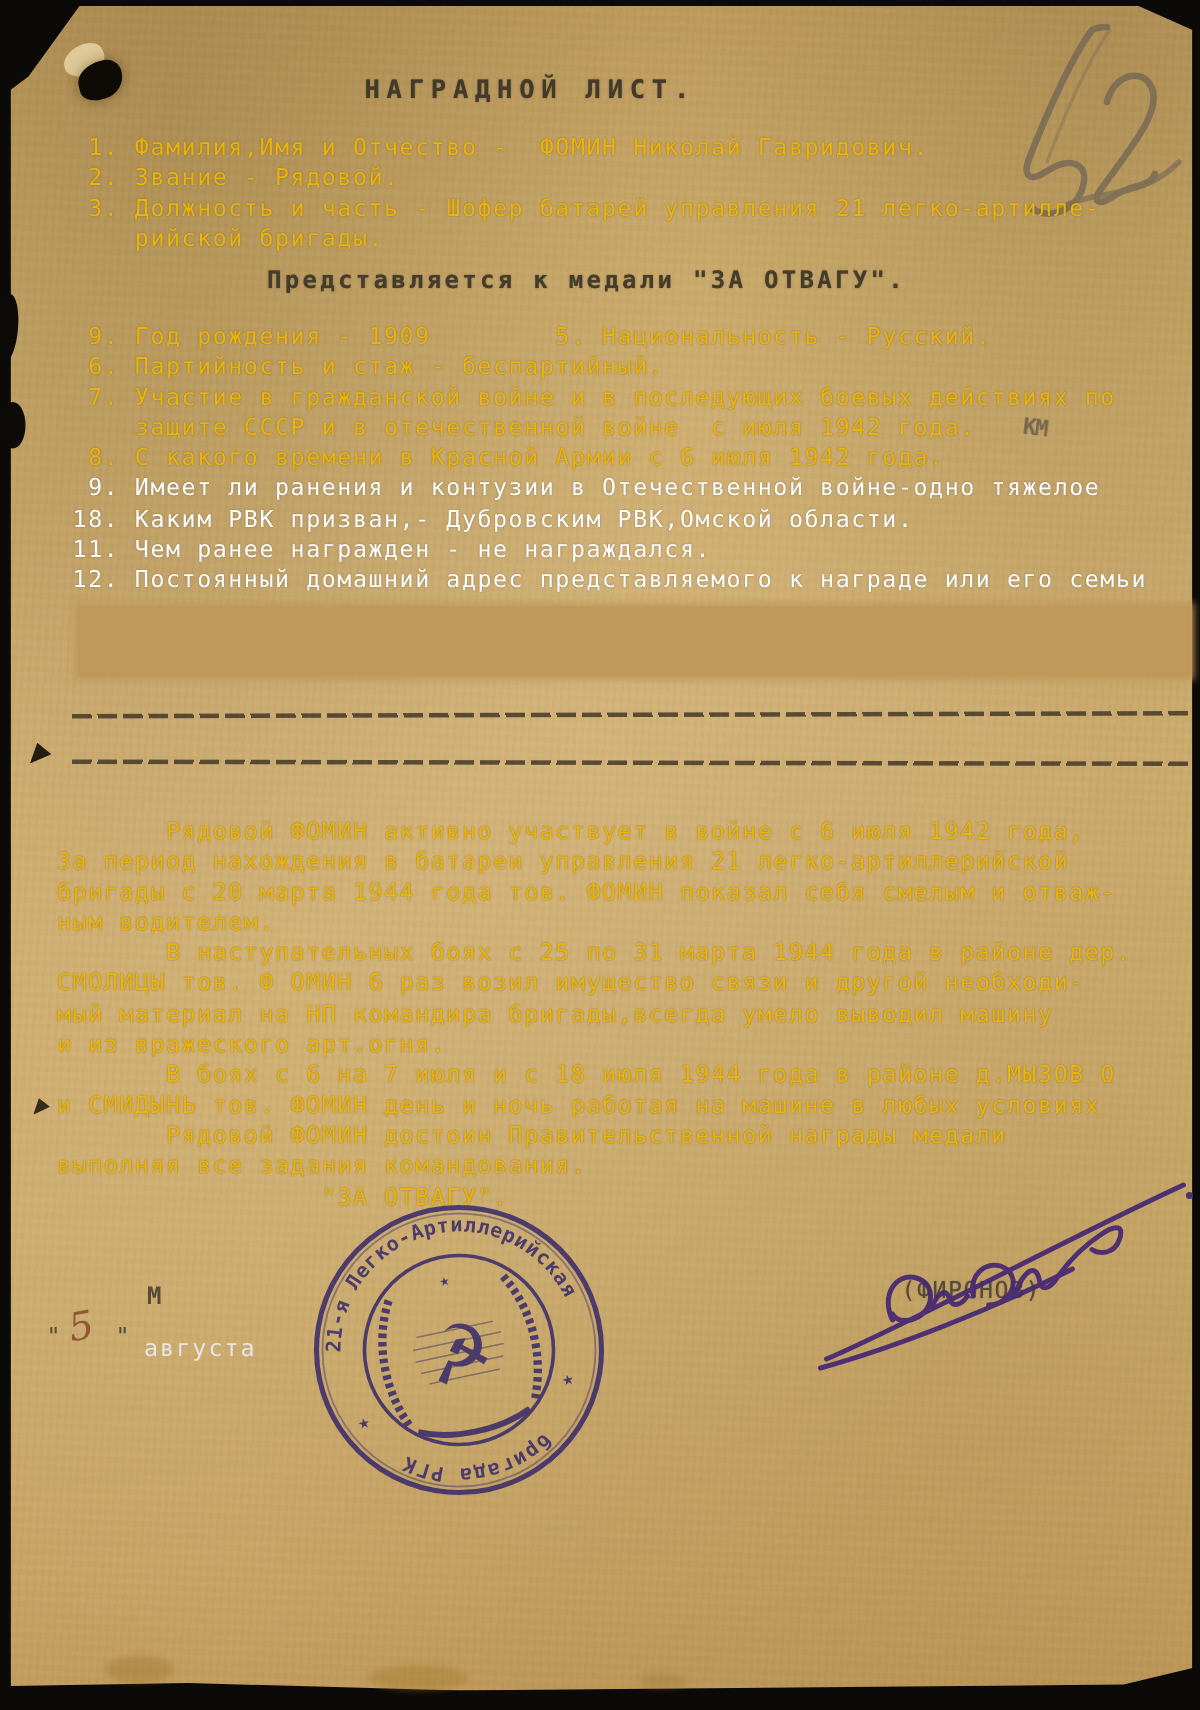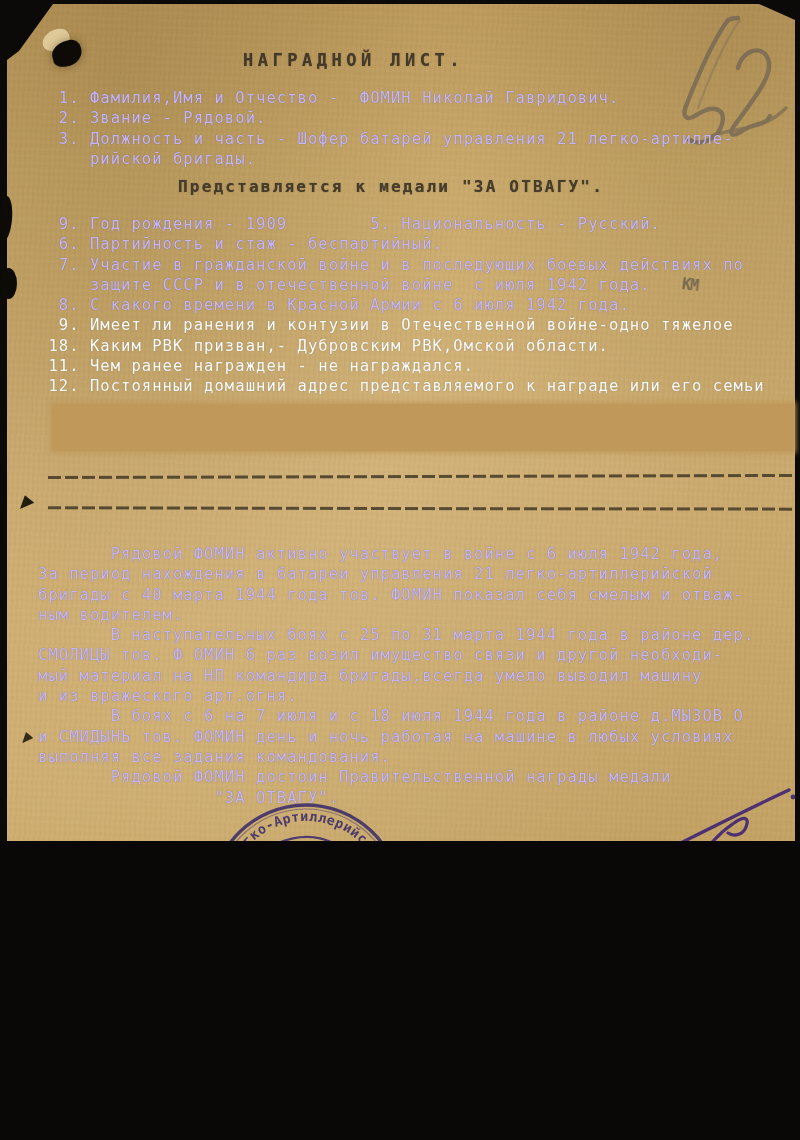--- a/index.html
+++ b/index.html
@@ -1,16 +1,16 @@
 <!DOCTYPE html>
 <html><head>
 <meta charset="utf-8">
 <style>
   html,body{margin:0;padding:0;background:#090806;}
-  .scene{position:relative;width:800px;height:841px;background:#0b0a08;overflow:hidden;
+  .scene{position:relative;width:800px;height:1140px;background:#0b0a08;overflow:hidden;
          font-family:"DejaVu Sans Mono",monospace;}
   
   .paper{position:absolute;left:7px;top:4px;width:788px;height:1126px;
     background:
       radial-gradient(ellipse at 14% 6%, rgba(70,50,15,.18), transparent 38%),
       radial-gradient(ellipse at 92% 4%, rgba(60,45,15,.14), transparent 30%),
       radial-gradient(ellipse at 50% 46%, rgba(255,245,215,.10), transparent 62%),
       radial-gradient(ellipse at 85% 85%, rgba(110,80,25,.10), transparent 55%),
       radial-gradient(ellipse at 8% 70%, rgba(255,240,200,.07), transparent 40%),
       repeating-linear-gradient(93deg, rgba(110,85,40,.045) 0 2px, rgba(0,0,0,0) 2px 5px),
@@ -32,21 +32,21 @@
   .mark-wedge1{position:absolute;left:19px;top:495px;width:15px;height:13px;background:#17120a;
         clip-path:polygon(0 100%,45% 0,100% 68%);transform:rotate(-8deg);opacity:.93;}
   .mark-wedge2{position:absolute;left:21px;top:732px;width:12px;height:10px;background:#1a140b;
         clip-path:polygon(0 100%,50% 0,100% 72%);transform:rotate(-12deg);opacity:.85;}
   .stain{position:absolute;border-radius:50%;filter:blur(2px);}
   .stain1{left:70px;top:1104px;width:46px;height:18px;background:rgba(152,112,40,.38);}
   .stain2{left:246px;top:1110px;width:66px;height:17px;background:rgba(165,122,45,.42);}
   .stain3{left:425px;top:1116px;width:34px;height:10px;background:rgba(150,115,45,.30);}
   
   .tline{white-space:pre;font:15.5px/20.3px "DejaVu Sans Mono",monospace;
-         letter-spacing:1.05px;color:#c4b5fd;text-shadow:0 0 1px rgba(76,67,52,.6);}
+         letter-spacing:1.05px;color:#eab308;text-shadow:0 0 1px rgba(76,67,52,.6);}
   .block{position:absolute;}
   .block-details .tline:nth-child(n+6){color:#ffffff;}
   .doc-title{position:absolute;left:243px;top:50px;font:bold 17px "DejaVu Sans Mono",monospace;
          letter-spacing:4.5px;color:#433a2a;text-shadow:0 0 1px rgba(67,58,42,.75);white-space:pre;}
   .presented{position:absolute;left:178px;top:177px;font:bold 16px "DejaVu Sans Mono",monospace;
          letter-spacing:2.2px;color:#453c2c;text-shadow:0 0 1px rgba(67,58,42,.7);white-space:pre;}
   .section-hdr{position:absolute;left:86px;top:480px;font:15.5px "DejaVu Sans Mono",monospace;
          letter-spacing:1.3px;color:#50483a;text-shadow:0 0 1.2px rgba(76,67,52,.6);white-space:pre;}
   .chief-line{position:absolute;left:34px;top:832px;font:bold 15.5px "DejaVu Sans Mono",monospace;
          letter-spacing:1.6px;color:#4e4536;text-shadow:0 0 1px rgba(70,60,45,.6);white-space:pre;}
@@ -125,30 +125,30 @@
   <div class="pencil-note">КМ</div>
 
   <div class="redaction"></div>
 
   <div class="rule rule1"></div>
   <div class="rule rule2"></div>
 
   <div class="block" style="left:38px;top:544px">
       <div class="tline">       Рядовой ФОМИН активно участвует в войне с 6 июля 1942 года,</div>
       <div class="tline">За период нахождения в батареи управления 21 легко-артиллерийской</div>
-      <div class="tline">бригады с 40 марта 1944 года тов. ФОМИН показал себя смелым и отваж-</div>
+      <div class="tline">бригады с 20 марта 1944 года тов. ФОМИН показал себя смелым и отваж-</div>
       <div class="tline">ным водителем.</div>
       <div class="tline">       В наступательных боях с 25 по 31 марта 1944 года в районе дер.</div>
       <div class="tline">СМОЛИЦЫ тов. Ф ОМИН 6 раз возил имущество связи и другой необходи-</div>
       <div class="tline">мый материал на НП командира бригады,всегда умело выводил машину</div>
       <div class="tline">и из вражеского арт.огня.</div>
       <div class="tline">       В боях с 6 на 7 июля и с 18 июля 1944 года в районе д.МЫЗОВ О</div>
       <div class="tline">и СМИДЫНЬ тов. ФОМИН день и ночь работая на машине в любых условиях</div>
+      <div class="tline">       Рядовой ФОМИН достоин Правительственной награды медали</div>
       <div class="tline">выполняя все задания командования.</div>
-      <div class="tline">       Рядовой ФОМИН достоин Правительственной награды медали</div>
       <div class="tline">                 "ЗА ОТВАГУ".</div>
     </div>
 
   <div class="seal-m">М</div>
   <div class="dq dq1">"</div>
   <div class="date-day">5</div>
   <div class="dq dq2">"</div>
   <div class="date-month">августа</div>
   <div class="signer">(ФИРОНОВ)</div>
 

